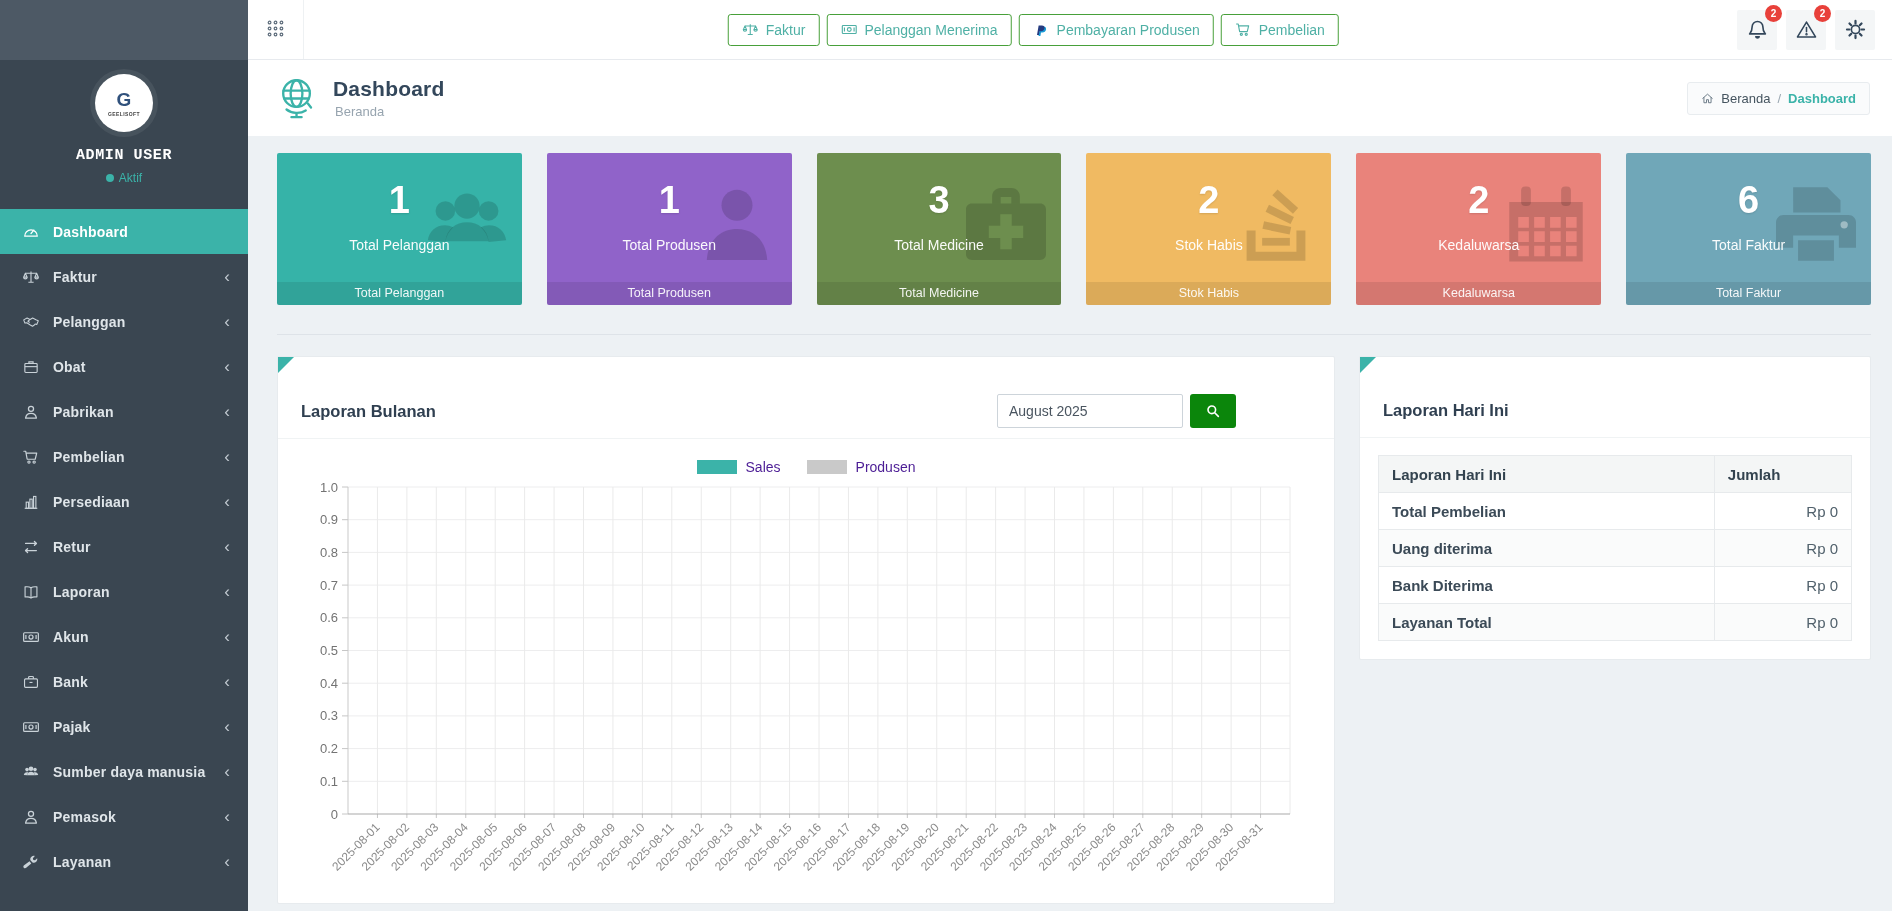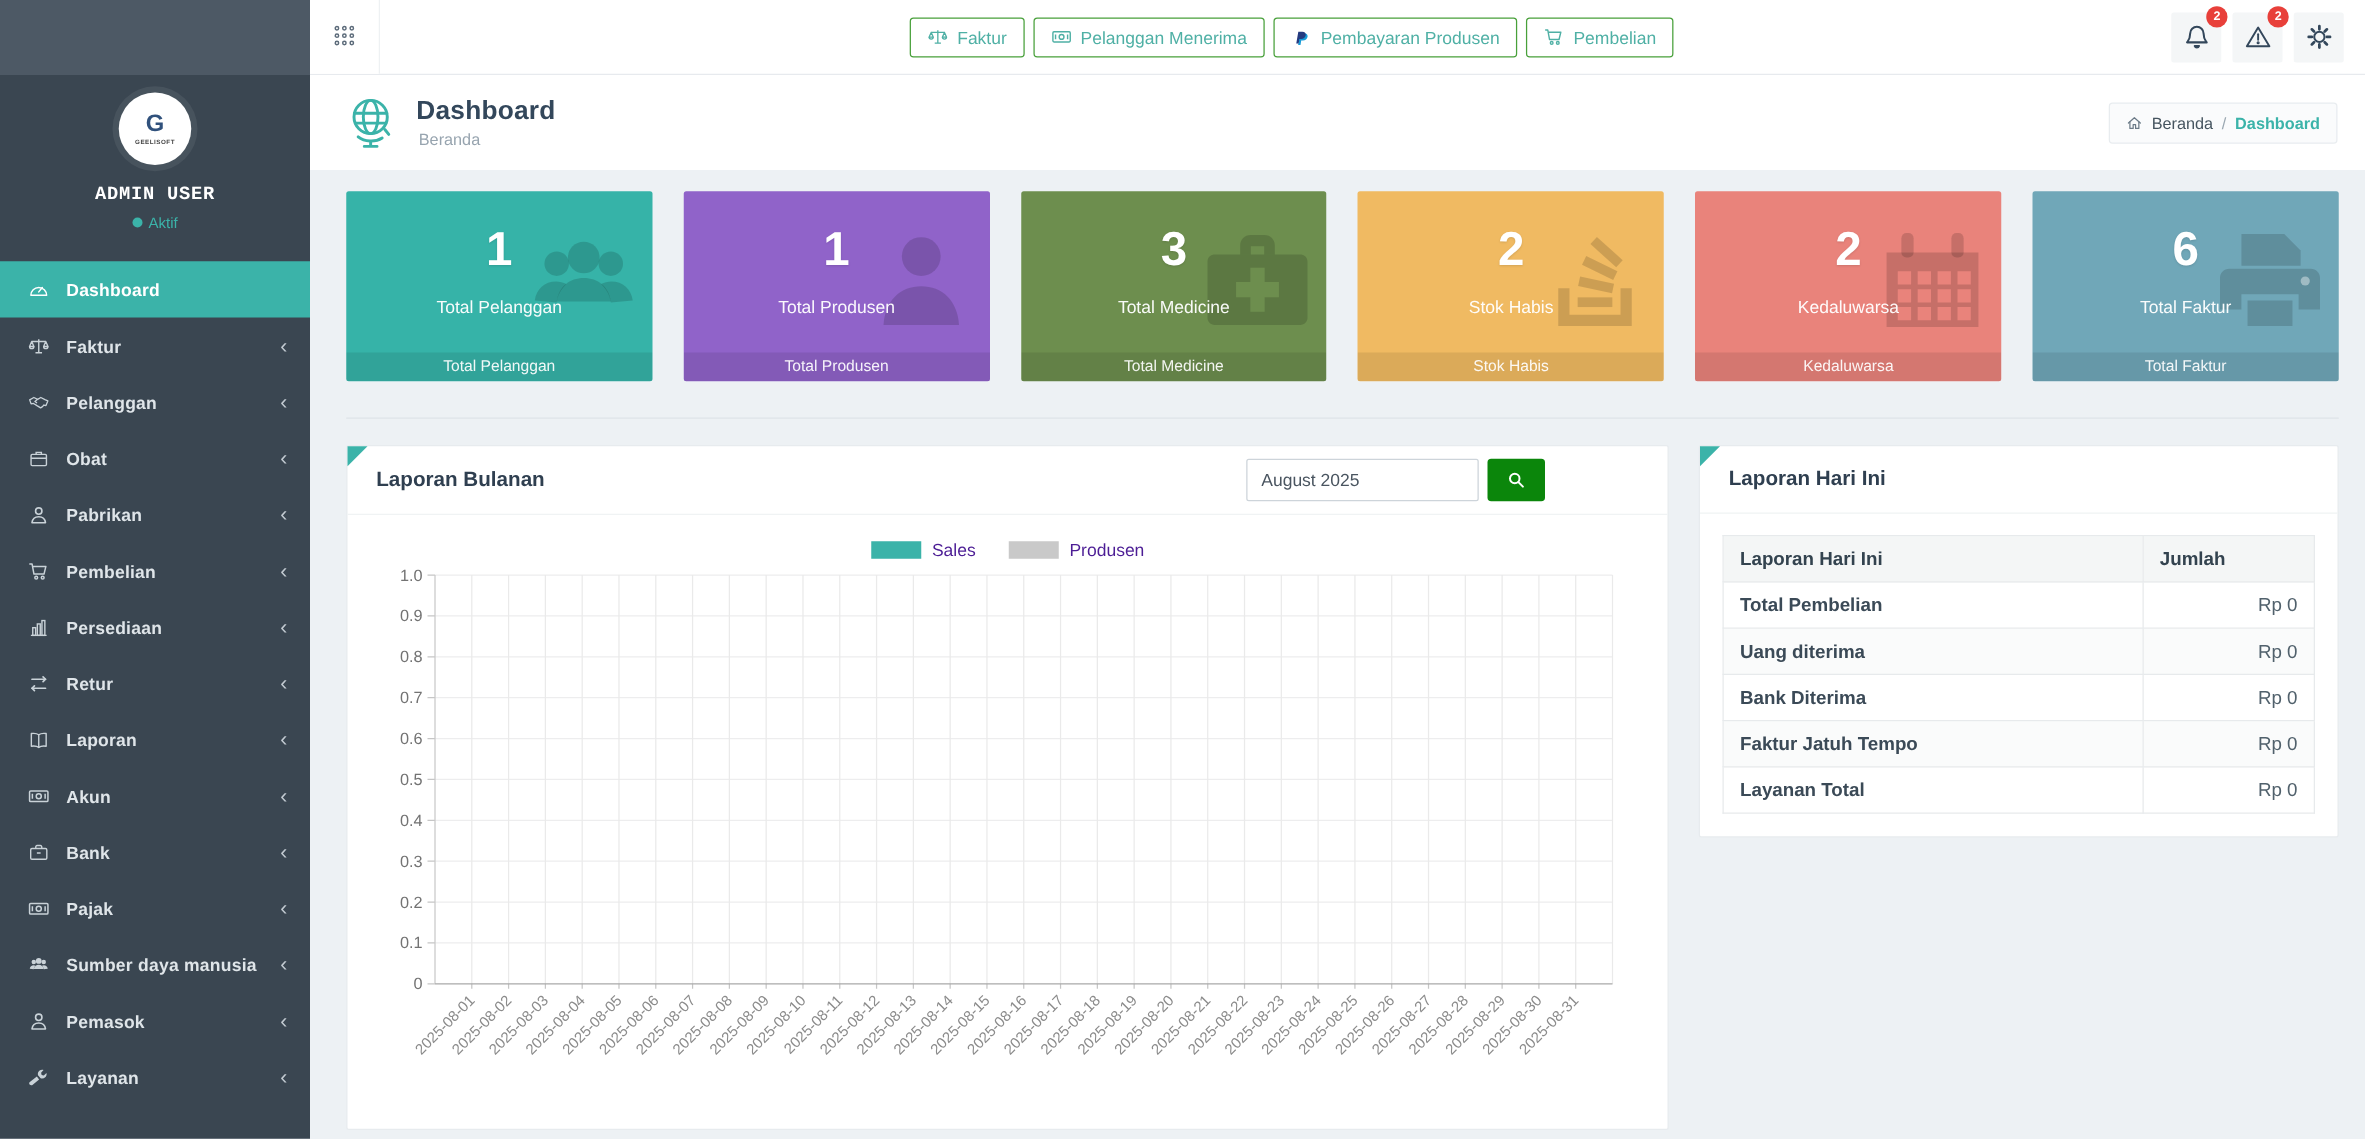--- a/index.html
+++ b/index.html
@@ -68,21 +68,21 @@
     text-shadow:0 1px 2px rgba(0,0,0,.12);}
   .card-label{position:relative;z-index:2;text-align:center;font-size:14px;margin-top:15px;color:rgba(255,255,255,.96);}
   .card-footer{position:absolute;bottom:0;left:0;right:0;height:23px;background:rgba(0,0,0,.085);z-index:2;
     text-align:center;line-height:23px;font-size:12.5px;color:rgba(255,255,255,.92);}
   .section-divider{border:none;border-top:1px solid #dee3e8;margin-top:29px;}
   .panels{display:flex;gap:24px;margin-top:21px;align-items:flex-start;}
   .panel{background:#fff;border:1px solid #e7ebee;border-radius:2px;position:relative;}
   .panel::before{content:"";position:absolute;top:0;left:0;border-top:16px solid #3bb3a9;border-right:16px solid transparent;z-index:3;}
   .panel-monthly{width:1058px;height:548px;}
   .panel-daily{width:512px;}
-  .panel-head{display:flex;align-items:center;padding:10px 20px 10px 23px;border-bottom:1px solid #f0f3f4;min-height:54px;}
+  .panel-head{display:flex;align-items:center;padding:10px 20px 10px 23px;border-bottom:1px solid #f0f3f4;min-height:54px;margin-top:27px;}
   .panel-head h2{font-size:16.5px;color:#2f3f50;font-weight:bold;}
   .month-search{margin-left:auto;margin-right:78px;display:flex;}
   .month-input{width:186px;height:34px;border:1px solid #cdd4da;border-radius:2px;padding:0 11px;
     font-size:14px;color:#4a5560;font-family:inherit;background:#fff;}
   .search-btn{width:46px;height:34px;margin-left:7px;background:#0b860b;border:none;border-radius:3px;
     color:#fff;display:flex;align-items:center;justify-content:center;cursor:pointer;}
   .search-btn .ico{width:16px;height:16px;display:flex;}
   .search-btn svg{width:100%;height:100%;}
   .panel-monthly .panel-body{padding:14px 24px 0 24px;}
   .legend{display:flex;justify-content:center;gap:26px;margin:6px 0 4px;}
@@ -657,24 +657,20 @@
                 </tr>
                 <tr>
                   <td class="rl">Uang diterima</td>
                   <td class="rv">Rp 0</td>
                 </tr>
                 <tr>
                   <td class="rl">Bank Diterima</td>
                   <td class="rv">Rp 0</td>
                 </tr>
                 <tr>
-                  <td class="rl">Faktur Jatuh Tempo</td>
-                  <td class="rv">Rp 0</td>
-                </tr>
-                <tr>
                   <td class="rl">Layanan Total</td>
                   <td class="rv">Rp 0</td>
                 </tr>
               </tbody>
             </table>
         </div>
       </section>
     </div>
   </div>
 </div>

